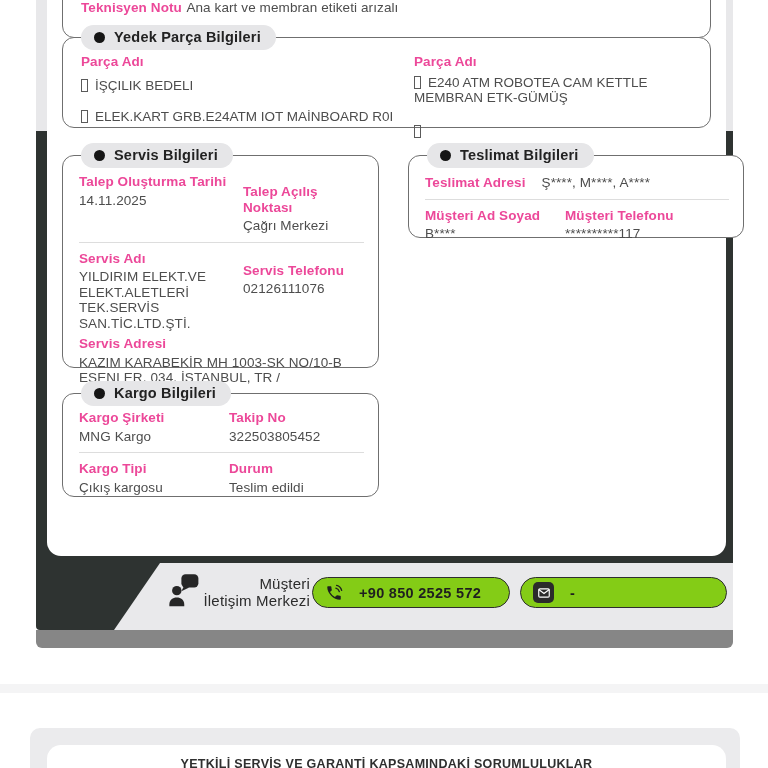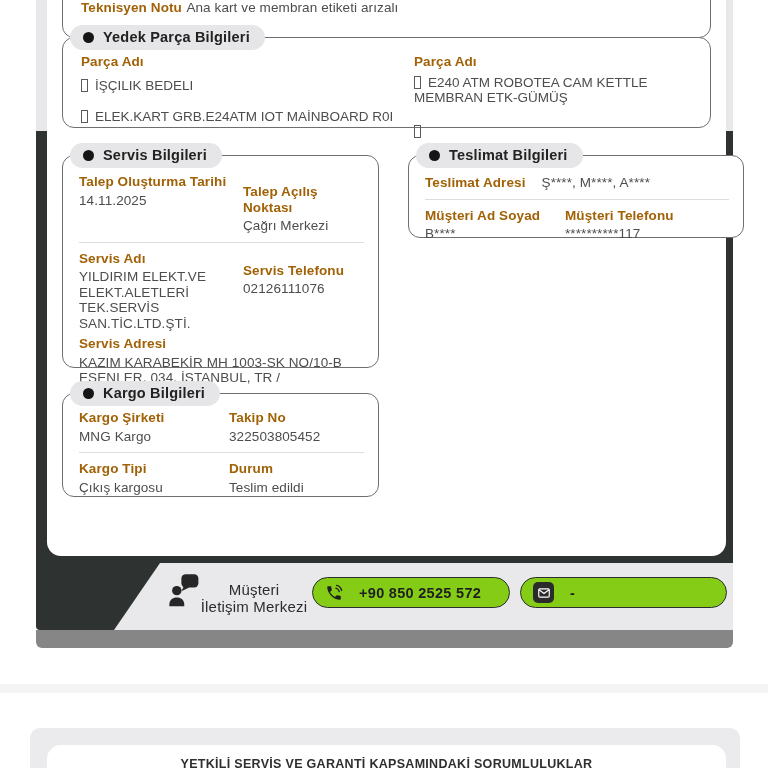--- a/index.html
+++ b/index.html
@@ -8,26 +8,26 @@
   #stage { position:relative; width:768px; height:768px; overflow:hidden; background:#fff; }
 
   
   .frame-light { position:absolute; left:36px; top:-10px; width:697px; height:141px; background:#e8e8ea; }
   .frame-dark  { position:absolute; left:36px; top:131px; width:697px; height:499px; background:#2e3331; border-radius:0 0 4px 4px; }
   .page-card   { position:absolute; left:47px; top:-10px; width:679px; height:566px; background:#ffffff; border-radius:0 0 14px 14px; }
   .footer-gray-bar { position:absolute; left:36px; top:630px; width:697px; height:18px; background:#868686; border-radius:0 0 6px 6px; }
 
   
   .sbox { position:absolute; background:#fff; border:1.2px solid #6f6f6f; border-radius:12px; }
-  .chip { position:absolute; top:-13px; left:7px; display:flex; align-items:center; gap:9px;
+  .chip { position:absolute; top:-13px; left:18px; display:flex; align-items:center; gap:9px;
           background:#e6e6e8; border-radius:15px; padding:4px 15px 5px 13px; white-space:nowrap; }
   .chip .dot { width:11px; height:11px; border-radius:50%; background:#151515; flex:0 0 auto; }
   .chip .ttl { font-size:14.5px; font-weight:bold; color:#222; letter-spacing:.2px; }
 
-  .lbl { font-size:13.5px; font-weight:bold; color:#a16207; line-height:15.5px; letter-spacing:.1px; }
+  .lbl { font-size:13.5px; font-weight:bold; color:#ec4899; line-height:15.5px; letter-spacing:.1px; }
   .val { font-size:13.5px; color:#4d4d4d; line-height:15.5px; letter-spacing:.1px; }
   .hrline { border:none; border-top:1px solid #ddd; margin:8px 0; }
   .row { display:flex; }
 
   
   #tech-box { left:62px; top:-18px; width:649px; height:56px; padding:15px 0 0 18px; }
   #tech-box .inline { white-space:nowrap; }
   #tech-box .lbl, #tech-box .val { display:inline; }
 
   
@@ -56,22 +56,22 @@
   
   #cargo-box { left:62px; top:393px; width:317px; height:104px; padding:16px 14px 0 16px; }
   #cargo-box .c1 { width:150px; }
   #cargo-box .c2 { flex:1; }
 
   
   .contact-band { position:absolute; left:114px; top:563px; width:619px; height:67px; background:#e9e9eb;
                   -webkit-clip-path:polygon(46px 0, 100% 0, 100% 100%, 0 100%);
                   clip-path:polygon(46px 0, 100% 0, 100% 100%, 0 100%); }
   .contact-icon { position:absolute; left:168px; top:573px; width:32px; height:34px; }
-  .contact-label { position:absolute; left:198px; top:575px; width:112px; text-align:center;
-                   font-size:15px; color:#2c2c2c; line-height:17px; letter-spacing:.2px;margin-top:6px; }
+  .contact-label { position:absolute; left:198px; top:575px; width:112px; text-align:right;
+                   font-size:15px; color:#2c2c2c; line-height:17px; letter-spacing:.2px; }
   .pill { position:absolute; top:577px; height:31px; background:#84cc16; border:1.6px solid #2e2e2e;
           border-radius:16px; display:flex; align-items:center; padding-left:12px; gap:16px; }
   #phone-pill { left:312px; width:198px; }
   #mail-pill  { left:520px; width:207px; }
   .pill-text { font-size:14.5px; color:#1f1f1f; font-weight:bold; letter-spacing:.3px; }
   .mail-badge { width:21px; height:21px; background:#2b2b2b; border-radius:5px; display:flex;
                 align-items:center; justify-content:center; flex:0 0 auto; }
 
   
   .divider-band { position:absolute; left:0; top:684px; width:768px; height:9px; background:#f4f4f5; }

